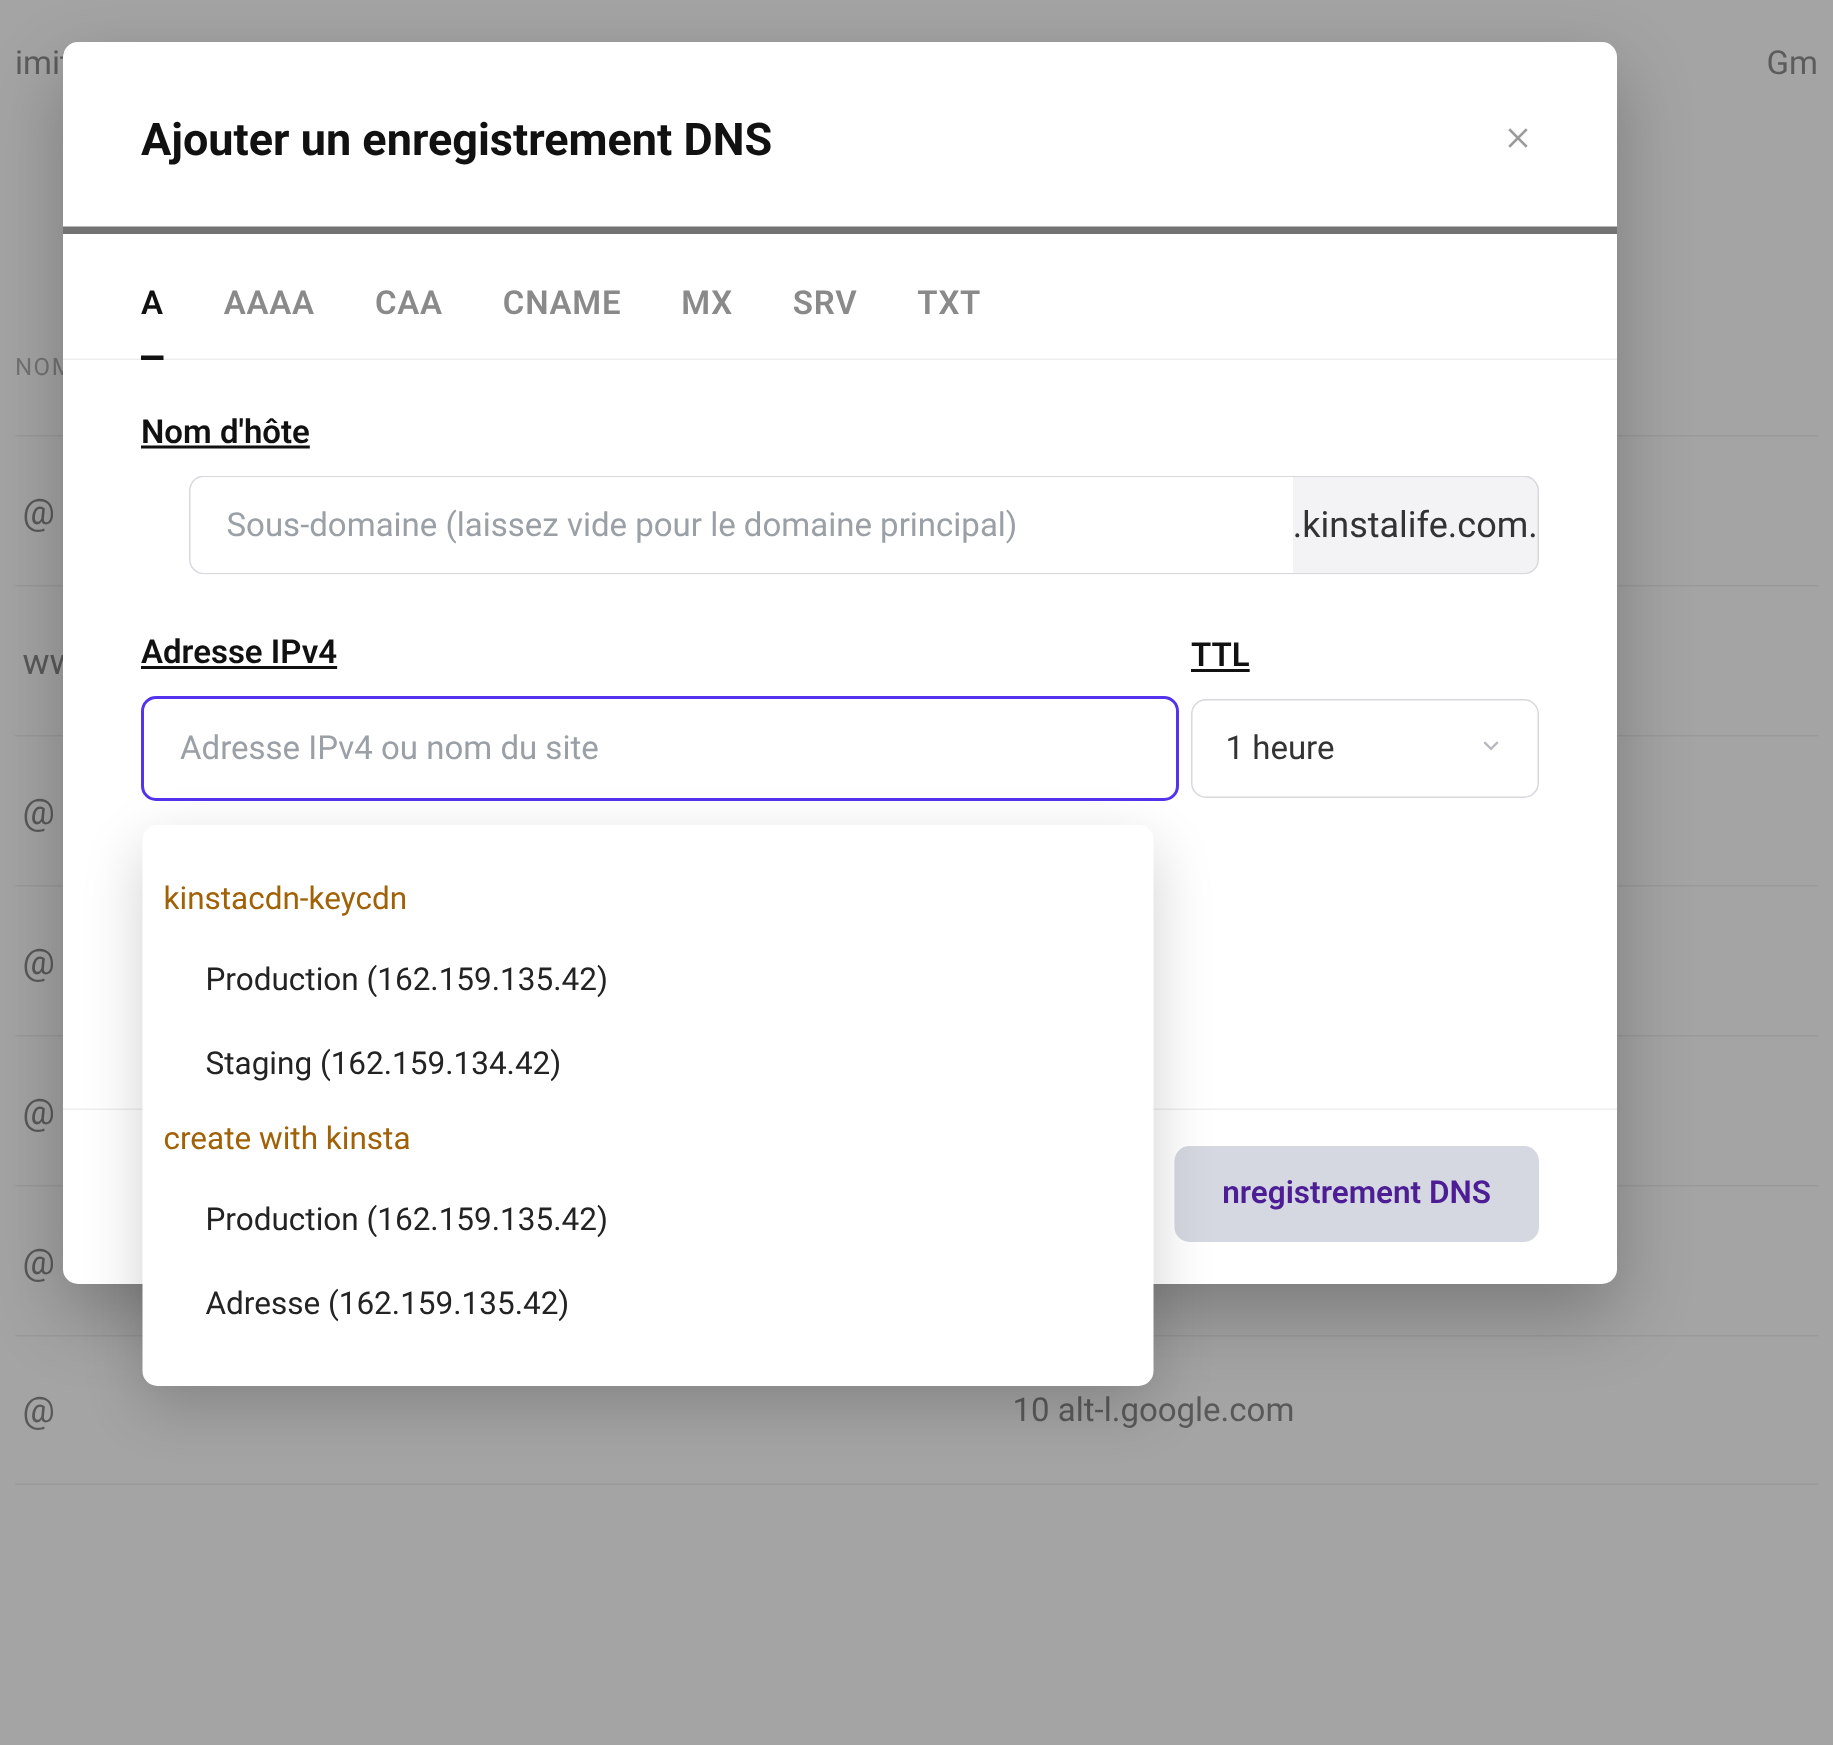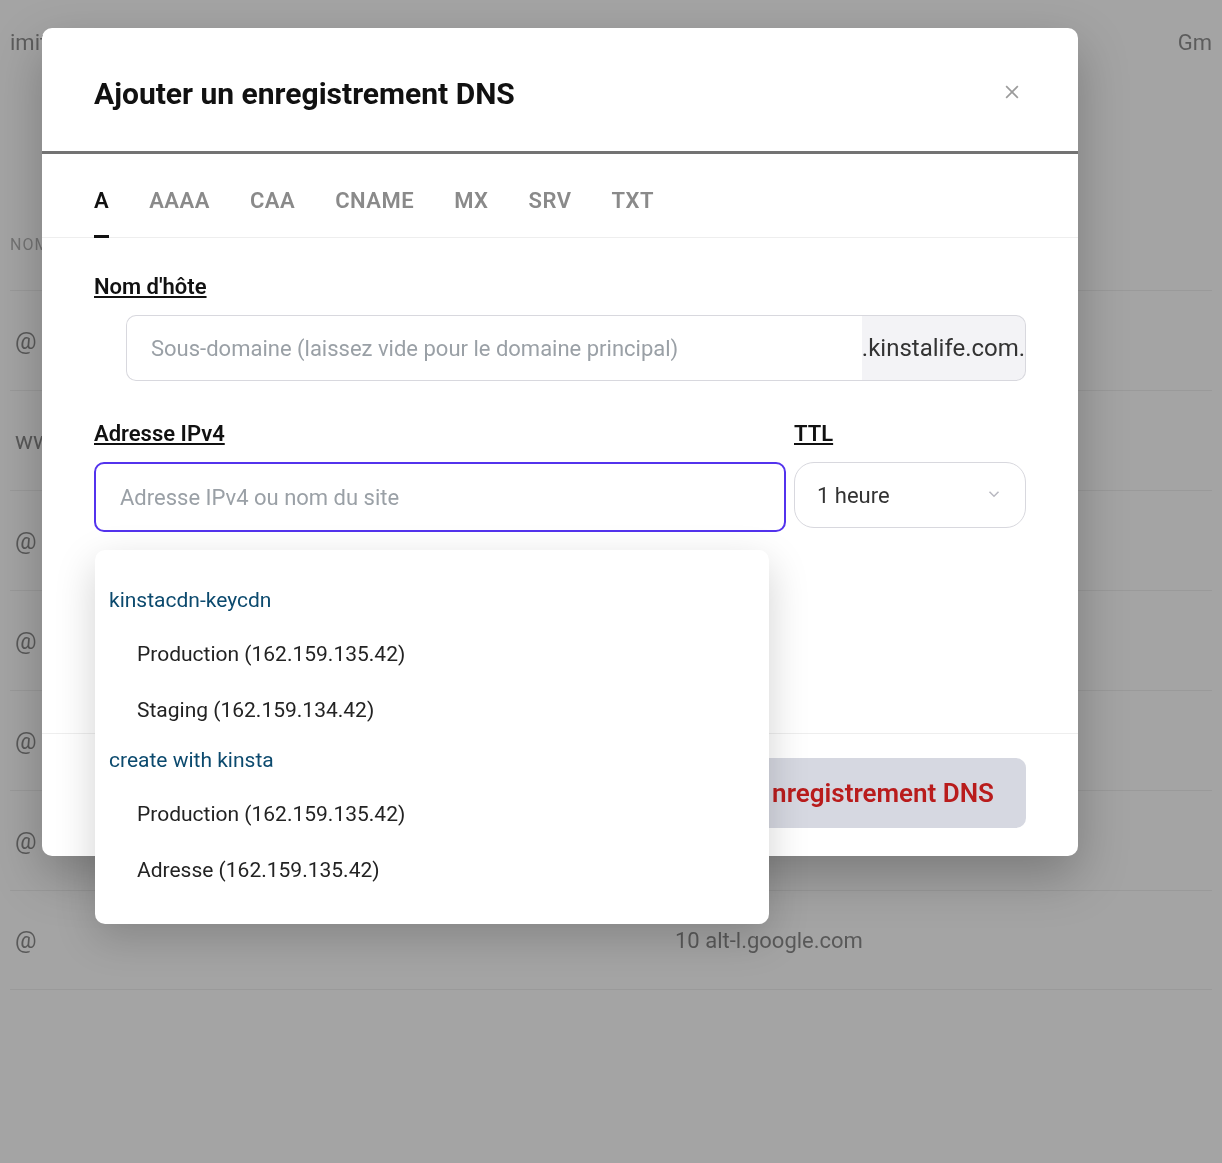--- a/index.html
+++ b/index.html
@@ -76,21 +76,21 @@
       width: 1036px;
       height: 828px;
       background: #fff;
       border-radius: 10px;
       box-shadow: 0 20px 50px rgba(0,0,0,0.25);
       display:flex;
       flex-direction: column;
     }
     .modal-header {
       padding: 48px 52px 40px 52px;
-      border-bottom: 3px solid #737373;
+      border-bottom: 5px solid #737373;
       display:flex;
       justify-content: space-between;
       align-items: center;
     }
     .modal-title {
       font-size: 30px;
       font-weight: 700;
       color: #111;
     }
     .close-btn {
@@ -170,34 +170,35 @@
       justify-content:center;
       padding: 0 14px;
       font-size: 24px;
       color: #333;
     }
 
     .second-row {
       display:flex;
       gap: 8px;
       margin-top: 40px;
+      align-items: center;
     }
     .col-ipv4 { flex: 1; position: relative; }
     .col-ttl { width: 232px; }
 
     .ipv4-input {
       border: 2px solid #5333ed;
       border-radius: 10px;
       height: 70px;
     }
 
     .ttl-select {
       height: 66px;
       border: 1px solid #d8d8de;
-      border-radius: 20px;
+      border-radius: 10px;
       display:flex;
       align-items:center;
       justify-content: space-between;
       padding: 0 22px;
       font-size: 22px;
       color: #333;
       cursor: pointer;
     }
     .chevron {
       color: #b8b8c0;
@@ -210,41 +211,41 @@
       left: 95px;
       width: 674px;
       background: #fff;
       border-radius: 10px;
       box-shadow: 0 14px 40px rgba(0,0,0,0.18);
       padding: 28px 0 26px 0;
       z-index: 100;
     }
     .dd-group-title {
       font-size: 21px;
-      color: #0c4a6e;
+      color: #a16207;
       padding: 10px 20px 14px 14px;
     }
     .dd-item {
       font-size: 21px;
       color: #232323;
       padding: 16px 14px 16px 42px;
       cursor: pointer;
     }
 
     .modal-footer {
       margin-top: auto;
       border-top: 1px solid #eee;
       padding: 24px 52px 28px 52px;
       display:flex;
       justify-content: flex-end;
     }
     .submit-btn {
       background: #d6d8e1;
-      color: #b91c1c;
-      font-size: 26px;
+      color: #4c1d95;
+      font-size: 21px;
       font-weight: 600;
       border: none;
       border-radius: 10px;
       padding: 20px 32px;
       cursor: not-allowed;
     }
   </style>
 </head>
 <body>
 

